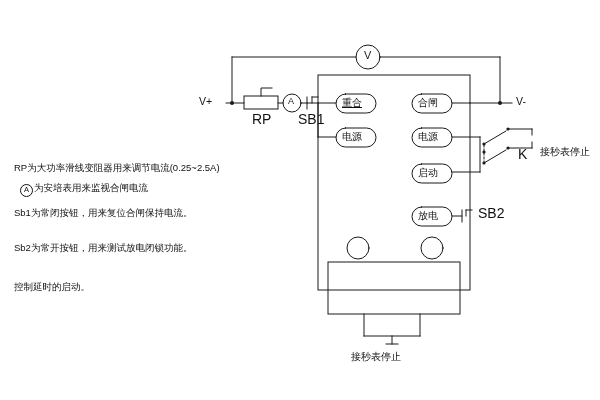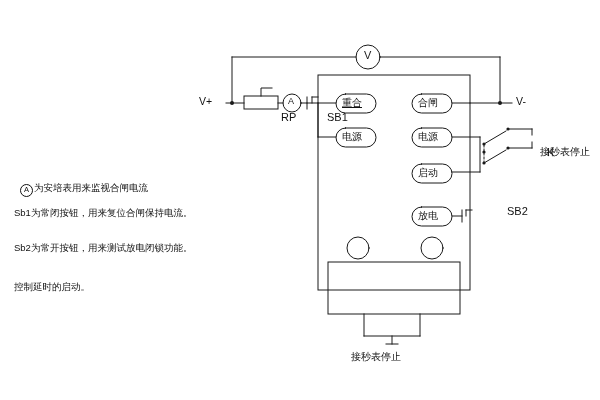--- a/index.html
+++ b/index.html
@@ -28,23 +28,22 @@
     color: #1a1a1a;
     white-space: nowrap;
     line-height: 1.05;
   }
   .legend-line {
     font-size: 9.5px;
     color: #111;
     letter-spacing: 0;
   }
   .lbl {
-    font-size: 11px;
+    font-size: 14px;
     color: #111;
-    margin-left: 29px;
   }
   .lbl-cn {
     font-size: 10px;
     color: #111;
   }
   .lbl-big {
     font-size: 10.5px;
     color: #111;
   }
   .inline-ico {
@@ -158,20 +157,21 @@
   <div class="txt lbl-cn" style="left:342px; top:98px;text-decoration:underline;">重合</div>
   <div class="txt lbl-cn" style="left:418px; top:98px;">合闸</div>
   <div class="txt lbl-cn" style="left:342px; top:132px;">电源</div>
   <div class="txt lbl-cn" style="left:418px; top:132px;">电源</div>
   <div class="txt lbl-cn" style="left:418px; top:168px;">启动</div>
   <div class="txt lbl-cn" style="left:418px; top:211px;">放电</div>
 
   <div class="txt lbl-cn" style="left:540px; top:147px;">接秒表停止</div>
   <div class="txt lbl-cn" style="left:351px; top:352px;">接秒表停止</div>
 
+  <div class="txt legend-line" style="left:14px; top:163px;">RP为大功率滑线变阻器用来调节电流(0.25~2.5A)</div>
 
   <div class="txt legend-line" style="left:14px; top:183px;margin-left:6px;">
     <span class="inline-ico">A</span><span>为安培表用来监视合闸电流</span>
   </div>
 
 
   <div class="txt legend-line" style="left:14px; top:208px;">Sb1为常闭按钮，用来复位合闸保持电流。</div>
   <div class="txt legend-line" style="left:14px; top:243px;">Sb2为常开按钮，用来测试放电闭锁功能。</div>
   <div class="txt legend-line" style="left:14px; top:282px;">控制延时的启动。</div>
 

